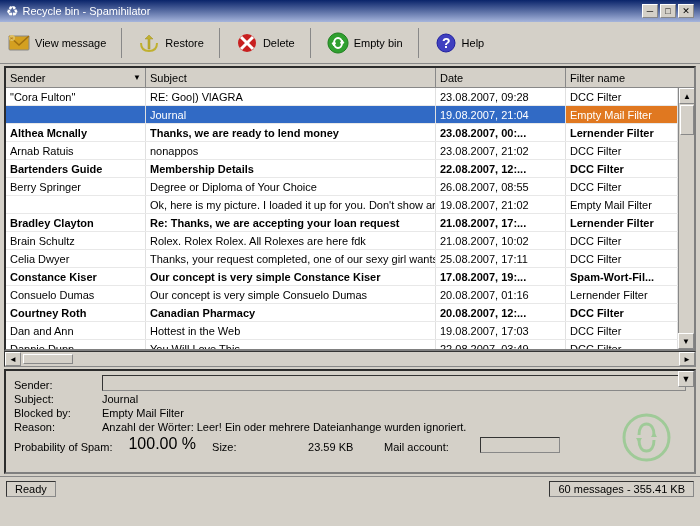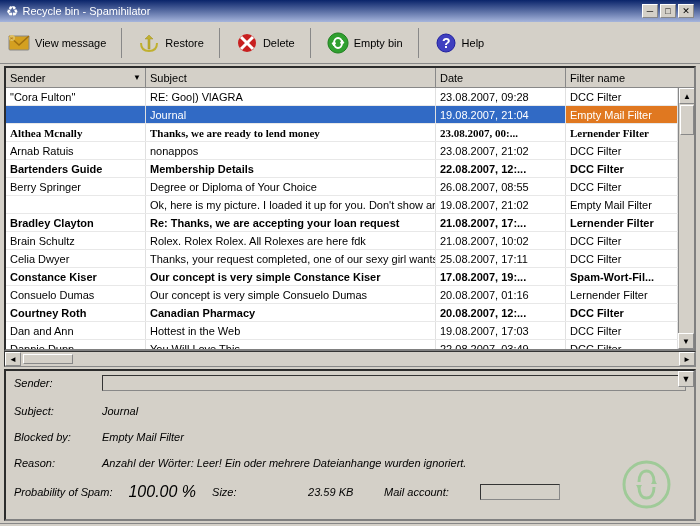--- a/index.html
+++ b/index.html
@@ -74,21 +74,21 @@
     .email-row.selected-alt { background: #f0a030; color: white; }
     .email-cell {
       padding: 1px 4px;
       overflow: hidden;
       white-space: nowrap;
       text-overflow: ellipsis;
       font-size: 11px;
       display: flex; align-items: center;
       border-right: 1px solid #e0e0e0;
     }
-    .bottom-row { display: flex; align-items: center; margin-bottom: 14px; gap: 8px; font-style: italic; }
+    .bottom-row { display: flex; align-items: flex-end; margin-bottom: 2px; gap: 8px; }
     .bottom-label { font-size: 11px; min-width: 80px; color: #000; }
     .bottom-value { font-size: 11px; color: #000; flex: 1; }
 
     
     .status-bar {
       height: 20px; background: #d4d0c8;
       border-top: 1px solid #888;
       display: flex; align-items: center;
       padding: 12px 6px;
       justify-content: space-between;
@@ -195,21 +195,21 @@
       <div class="email-cell">DCC Filter</div>
     </div>
 
     <div class="email-row selected-alt" style="background:#316ac5; color:white;">
       <div class="email-cell"></div>
       <div class="email-cell">Journal</div>
       <div class="email-cell">19.08.2007, 21:04</div>
       <div class="email-cell" style="background:#e07820; color:white;">Empty Mail Filter</div>
     </div>
 
-    <div class="email-row" style="font-weight:bold;font-family:Liberation Serif, serif;">
+    <div class="email-row" style="font-weight:bold;">
       <div class="email-cell">Althea Mcnally</div>
       <div class="email-cell">Thanks, we are ready to lend money</div>
       <div class="email-cell">23.08.2007, 00:...</div>
       <div class="email-cell">Lernender Filter</div>
     </div>
 
     <div class="email-row">
       <div class="email-cell">Arnab Ratuis</div>
       <div class="email-cell">nonappos</div>
       <div class="email-cell">23.08.2007, 21:02</div>

